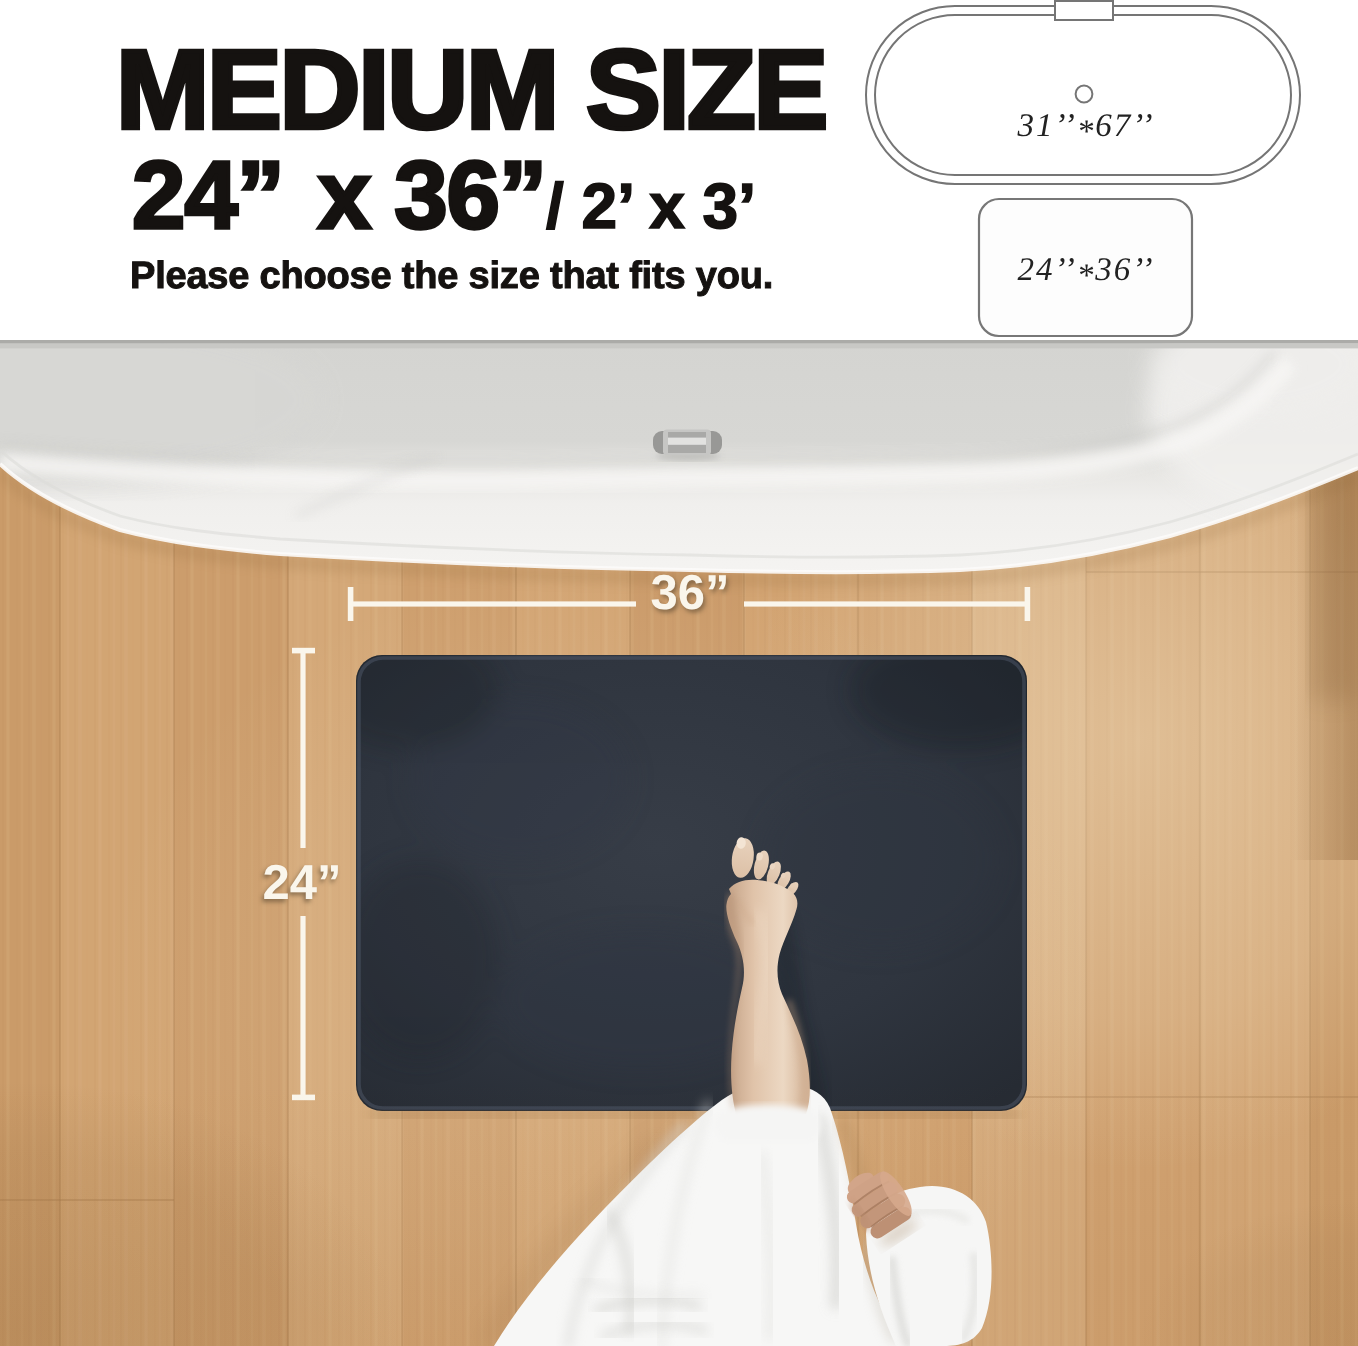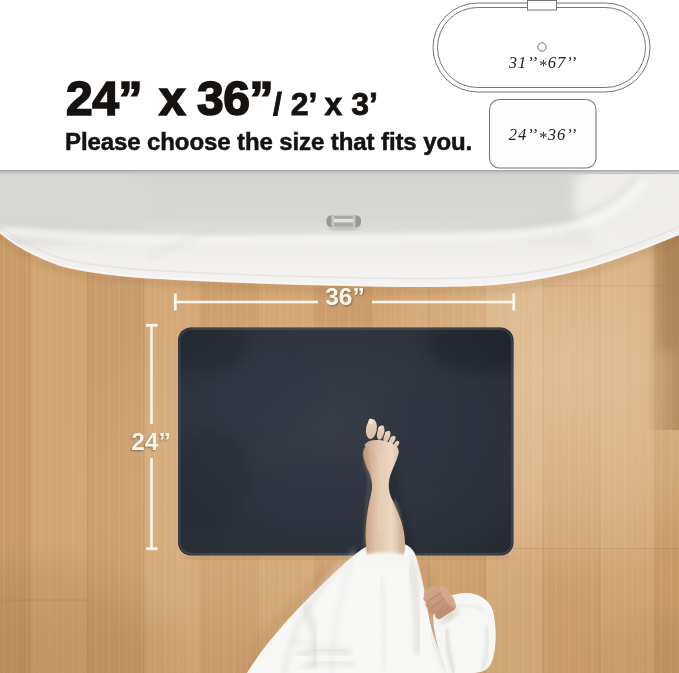--- a/index.html
+++ b/index.html
@@ -4,24 +4,25 @@
 <style>
   html,body{margin:0;padding:0;background:#fff;}
   #canvas{position:relative;width:679px;height:673px;overflow:hidden;background:#fff;
           font-family:"Liberation Sans",sans-serif;}
   .hdr{position:absolute;color:#151210;font-weight:bold;white-space:nowrap;}
 </style>
 </head>
 <body>
 <div id="canvas">
 
+  <div class="hdr" id="t1" style="left:58px;top:12px;font-size:56px;letter-spacing:-1.1px;-webkit-text-stroke:2.2px #151210;">MEDIUM SIZE</div>
 
   <div class="hdr" id="t2" style="left:66px;top:71px;font-size:48px;letter-spacing:-0.5px;-webkit-text-stroke:1.7px #151210;">24”<span style="margin-left:17px;margin-right:12px;">x</span>36”<span style="font-size:32px;letter-spacing:0px;-webkit-text-stroke:0.8px #151210;">/ 2’ x 3’</span></div>
 
-  <div class="hdr" id="t3" style="left:65px;top:128px;font-size:24px;letter-spacing:-0.1px;-webkit-text-stroke:0.5px #151210;">Please choose the size that fits you.</div>
+  <div class="hdr" id="t3" style="left:65px;top:128px;font-size:19px;letter-spacing:-0.1px;-webkit-text-stroke:0.5px #151210;">Please choose the size that fits you.</div>
 
   <svg width="679" height="170" viewBox="0 0 679 170" style="position:absolute;left:0;top:0;">
 
     <g stroke="#757575" fill="none" stroke-width="1">
       <rect x="433" y="3" width="217" height="89" rx="44.5"></rect>
       <rect x="437.5" y="7.5" width="208" height="80" rx="40"></rect>
 
       <rect x="527.5" y="0.5" width="29" height="9.5" fill="#ffffff" stroke="#757575"></rect>
 
       <circle cx="542" cy="47" r="4.2"></circle>

